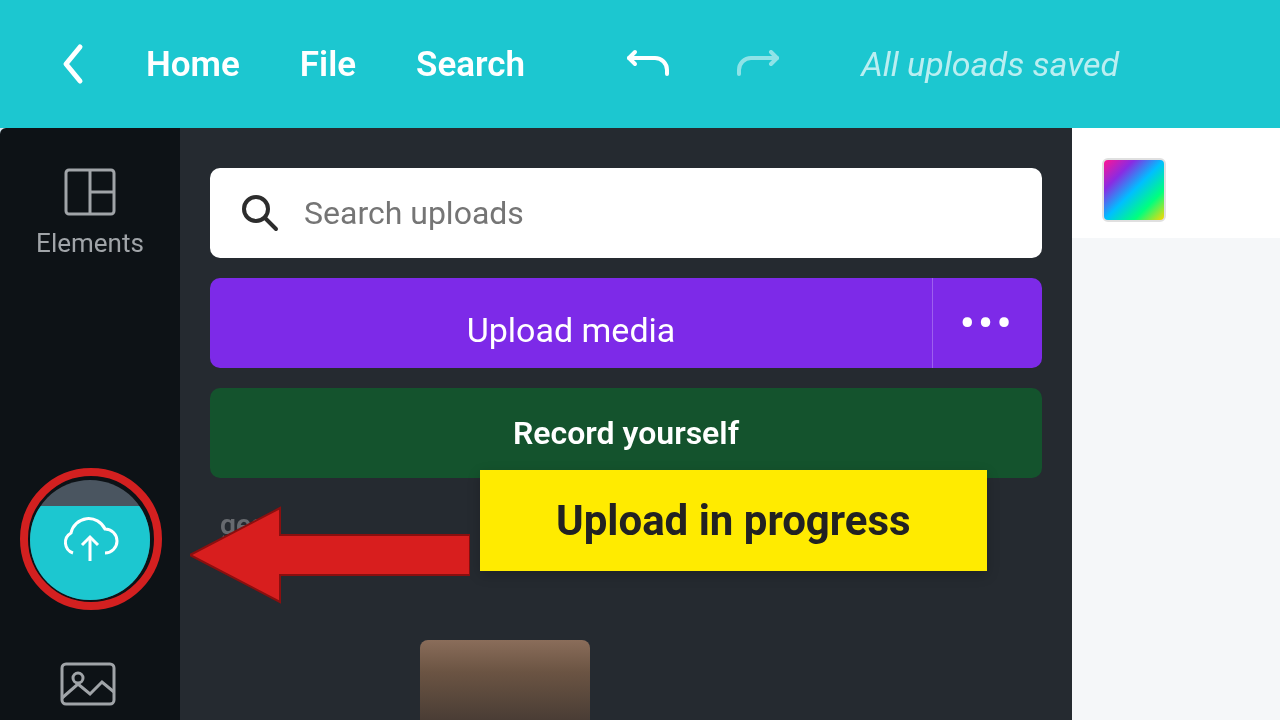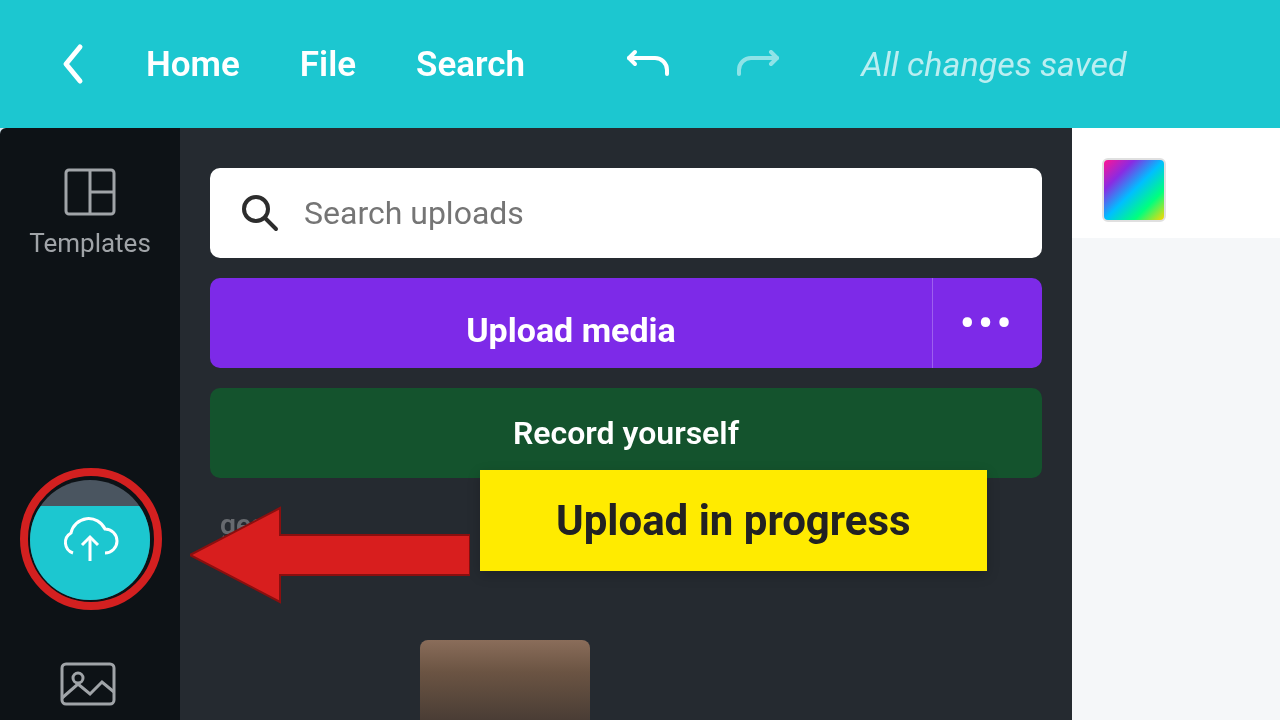--- a/index.html
+++ b/index.html
@@ -144,21 +144,21 @@
       margin-bottom: 20px;
       cursor: pointer;
     }
     .upload-btn .main-part {
       flex: 1;
       display: flex;
       align-items: center;
       justify-content: center;
       color: #fff;
       font-size: 34px;
-      font-weight: 700;
+      font-weight: 400;
       margin-top: 14px;
     }
     .upload-btn .more-part {
       width: 110px;
       border-left: 1px solid rgba(255,255,255,0.25);
       height: 100%;
       display: flex;
       align-items: center;
       justify-content: center;
       color: #fff;
@@ -284,33 +284,33 @@
           <path d="M10 20 L4 14 L10 8"></path>
           <path d="M4 14 H30 A12 12 0 0 1 42 26 V30"></path>
         </svg>
     </span>
     <span class="ic-btn" style="opacity:0.5">
       <svg width="48" height="40" viewBox="0 0 48 40" fill="none" stroke="#fff" stroke-width="4" stroke-linecap="round" stroke-linejoin="round">
           <path d="M38 20 L44 14 L38 8"></path>
           <path d="M44 14 H18 A12 12 0 0 0 6 26 V30"></path>
         </svg>
     </span>
-    <span class="status">All changes saved</span>
+    <span class="status">All uploads saved</span>
   </div>
 </div>
 
 <div class="main">
   <div class="sidepanel">
     <div class="side-item">
       <svg width="52" height="48" viewBox="0 0 52 48" fill="none" stroke="#a0a4a8" stroke-width="3">
           <rect x="2" y="2" width="48" height="44" rx="3"></rect>
           <line x1="26" y1="2" x2="26" y2="46"></line>
           <line x1="26" y1="24" x2="50" y2="24"></line>
         </svg>
-      <span class="lbl">Templates</span>
+      <span class="lbl">Elements</span>
     </div>
   </div>
 
   <div class="panel">
     <div class="search-box">
       <svg width="40" height="40" viewBox="0 0 40 40" fill="none" stroke="#2d2d2d" stroke-width="4">
           <circle cx="16" cy="16" r="12"></circle>
           <line x1="25" y1="25" x2="36" y2="36" stroke-linecap="round"></line>
         </svg>
       <input type="text" placeholder="Search uploads" style="">

